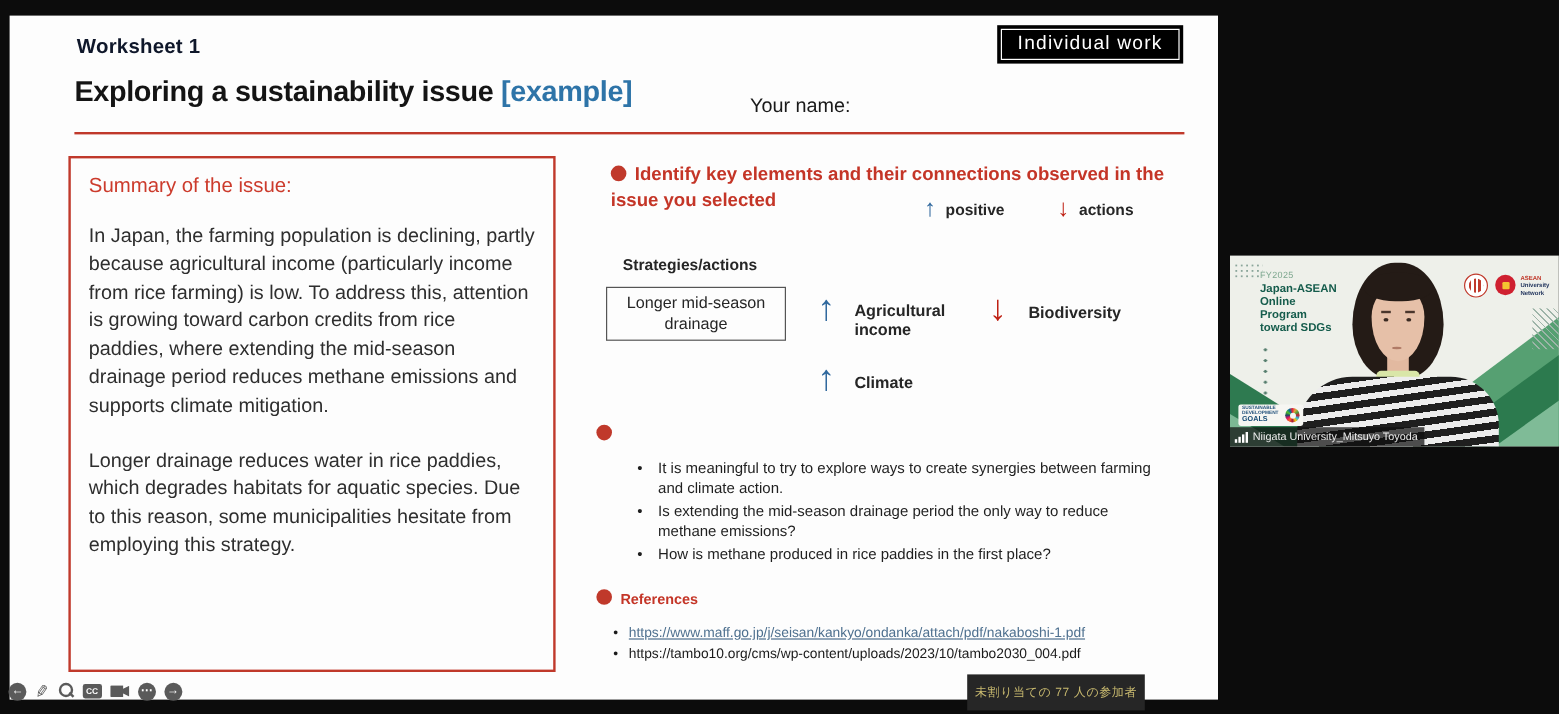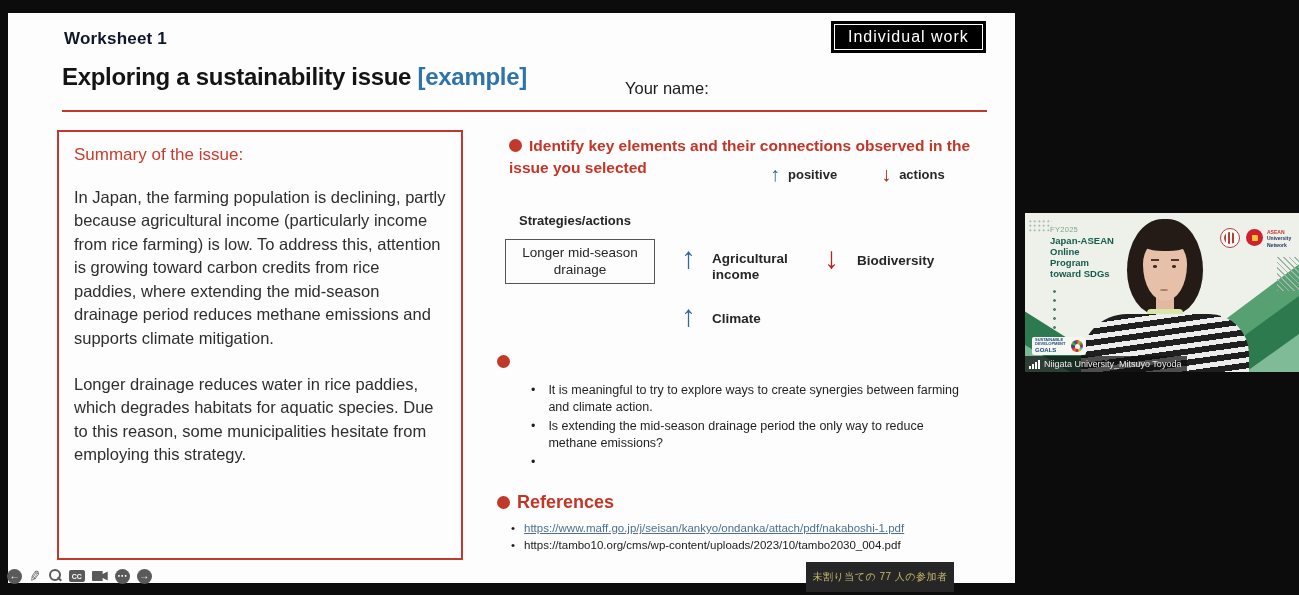--- a/index.html
+++ b/index.html
@@ -189,25 +189,26 @@
       <div class="bullet-item">
         <span class="dot">•</span>
         <span>It is meaningful to try to explore ways to create synergies between farming and climate action.</span>
       </div>
       <div class="bullet-item">
         <span class="dot">•</span>
         <span>Is extending the mid-season drainage period the only way to reduce methane emissions?</span>
       </div>
       <div class="bullet-item">
         <span class="dot">•</span>
+        <span>How is methane produced in rice paddies in the first place?</span>
       </div>
     </div>
 
     <div class="references-heading">
-      <span class="red-dot"></span><span class="red-heading-text" style="font-size:18px;">References</span>
+      <span class="red-dot"></span><span class="red-heading-text" style="font-size:12px;">References</span>
     </div>
     <div class="ref-list">
       <div class="ref-item">
         <span class="dot">•</span>
         <span class="ref-link">https://www.maff.go.jp/j/seisan/kankyo/ondanka/attach/pdf/nakaboshi-1.pdf</span>
       </div>
       <div class="ref-item">
         <span class="dot">•</span>
         <span>https://tambo10.org/cms/wp-content/uploads/2023/10/tambo2030_004.pdf</span>
       </div>

